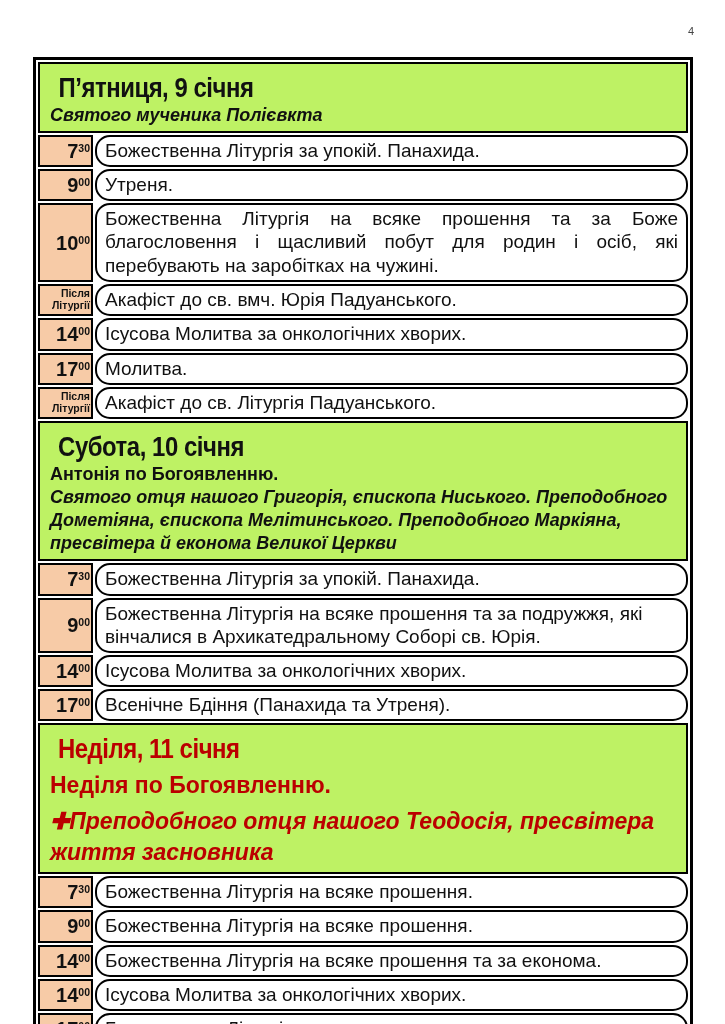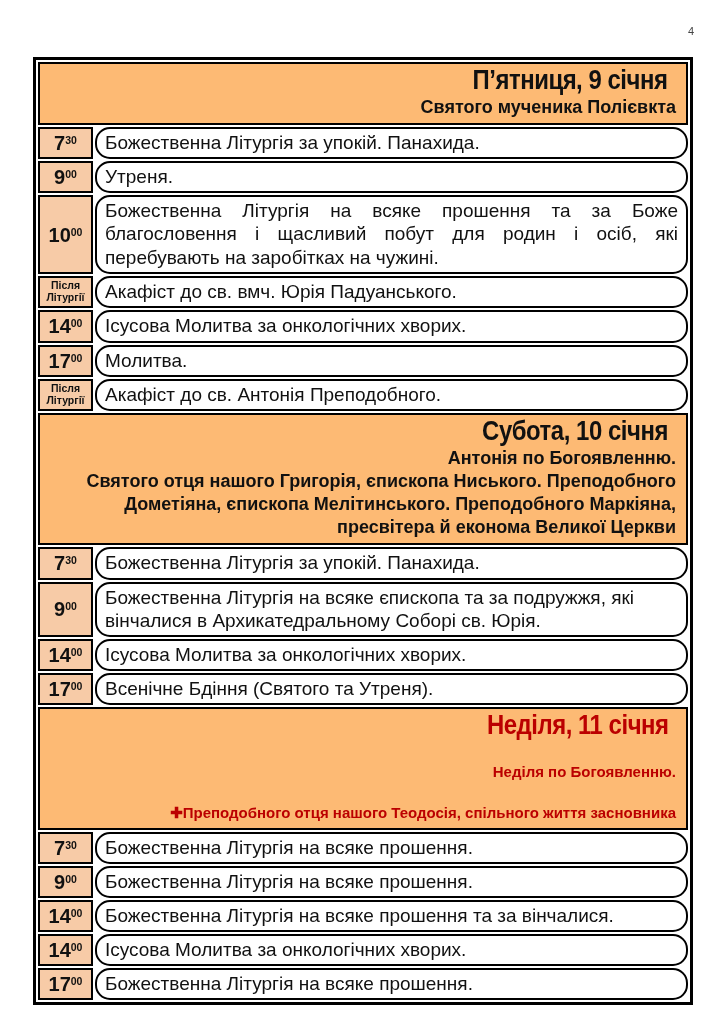--- a/index.html
+++ b/index.html
@@ -24,46 +24,46 @@
     width: 660px;
     border-collapse: separate;
     border-spacing: 2px;
     border: 3px solid #000;
     background: #fff;
     table-layout: fixed;
   }
   table.schedule td { border: 2px solid #000; }
 
   td.day-header {
-    background: #fdba74;
-    text-align: right;
-    padding: 2px 10px 4px;
+    background: #bef264;
+    text-align: left;
+    padding: 10px 10px 4px;
   }
   .hdr-title {
     display: inline-block;
     font-weight: bold;
     font-size: 26px;
     line-height: 1.15;
     letter-spacing: -0.5px;
     transform: scale(0.92, 1.06);
     white-space: nowrap;
   }
   .hdr-sub {
     font-weight: bold;
     font-size: 18px;
     line-height: 1.28;
   }
-  .hdr-sub.italic { }
+  .hdr-sub.italic { font-style: italic; }
   td.day-header.red { color: #bb0000; }
-  td.day-header.red .hdr-sub { font-size: 15px; margin-top: 21px; line-height: 1.35; }
+  td.day-header.red .hdr-sub { font-size: 23px; margin-top: 5px; line-height: 1.35; }
 
   td.time-cell {
     background: #f7cba7;
     width: 55px;
-    text-align: center;
+    text-align: right;
     vertical-align: middle;
     padding: 1px 1px;
   }
   .time-hour { font-weight: bold; font-size: 20px; line-height: 1.1; }
   sup.time-min {
     font-weight: bold;
     font-size: 10.5px;
     vertical-align: super;
     line-height: 0;
   }
@@ -119,63 +119,63 @@
       <tr>
         <td class="time-cell"><span class="time-hour">14</span><sup class="time-min">00</sup></td>
         <td class="desc-cell">Ісусова Молитва за онкологічних хворих.</td>
       </tr>
       <tr>
         <td class="time-cell"><span class="time-hour">17</span><sup class="time-min">00</sup></td>
         <td class="desc-cell">Молитва.</td>
       </tr>
       <tr>
         <td class="time-cell"><span class="time-label">Після Літургії</span></td>
-        <td class="desc-cell">Акафіст до св. Антонія Преподобного.</td>
+        <td class="desc-cell">Акафіст до св. Літургія Падуанського.</td>
       </tr>
       <tr>
         <td class="day-header" colspan="2">
           <div><span class="hdr-title">Субота, 10 січня</span></div>
           <div class="hdr-sub plain">Антонія по Богоявленню.</div>
           <div class="hdr-sub italic">Святого отця нашого Григорія, єпископа Ниського. Преподобного Дометіяна, єпископа Мелітинського. Преподобного Маркіяна, пресвітера й економа Великої Церкви</div>
         </td>
       </tr>
       <tr>
         <td class="time-cell"><span class="time-hour">7</span><sup class="time-min">30</sup></td>
         <td class="desc-cell">Божественна Літургія за упокій. Панахида.</td>
       </tr>
       <tr>
         <td class="time-cell"><span class="time-hour">9</span><sup class="time-min">00</sup></td>
-        <td class="desc-cell">Божественна Літургія на всяке єпископа та за подружжя, які вінчалися в Архикатедральному Соборі св. Юрія.</td>
+        <td class="desc-cell">Божественна Літургія на всяке прошення та за подружжя, які вінчалися в Архикатедральному Соборі св. Юрія.</td>
       </tr>
       <tr>
         <td class="time-cell"><span class="time-hour">14</span><sup class="time-min">00</sup></td>
         <td class="desc-cell">Ісусова Молитва за онкологічних хворих.</td>
       </tr>
       <tr>
         <td class="time-cell"><span class="time-hour">17</span><sup class="time-min">00</sup></td>
-        <td class="desc-cell">Всенічне Бдіння (Святого та Утреня).</td>
+        <td class="desc-cell">Всенічне Бдіння (Панахида та Утреня).</td>
       </tr>
       <tr>
         <td class="day-header red" colspan="2">
           <div><span class="hdr-title">Неділя, 11 січня</span></div>
           <div class="hdr-sub plain">Неділя по Богоявленню.</div>
-          <div class="hdr-sub italic">✚Преподобного отця нашого Теодосія, спільного життя засновника</div>
+          <div class="hdr-sub italic">✚Преподобного отця нашого Теодосія, пресвітера життя засновника</div>
         </td>
       </tr>
       <tr>
         <td class="time-cell"><span class="time-hour">7</span><sup class="time-min">30</sup></td>
         <td class="desc-cell">Божественна Літургія на всяке прошення.</td>
       </tr>
       <tr>
         <td class="time-cell"><span class="time-hour">9</span><sup class="time-min">00</sup></td>
         <td class="desc-cell">Божественна Літургія на всяке прошення.</td>
       </tr>
       <tr>
         <td class="time-cell"><span class="time-hour">14</span><sup class="time-min">00</sup></td>
-        <td class="desc-cell">Божественна Літургія на всяке прошення та за вінчалися.</td>
+        <td class="desc-cell">Божественна Літургія на всяке прошення та за економа.</td>
       </tr>
       <tr>
         <td class="time-cell"><span class="time-hour">14</span><sup class="time-min">00</sup></td>
         <td class="desc-cell">Ісусова Молитва за онкологічних хворих.</td>
       </tr>
       <tr>
         <td class="time-cell"><span class="time-hour">17</span><sup class="time-min">00</sup></td>
         <td class="desc-cell">Божественна Літургія на всяке прошення.</td>
       </tr>
     </tbody>

